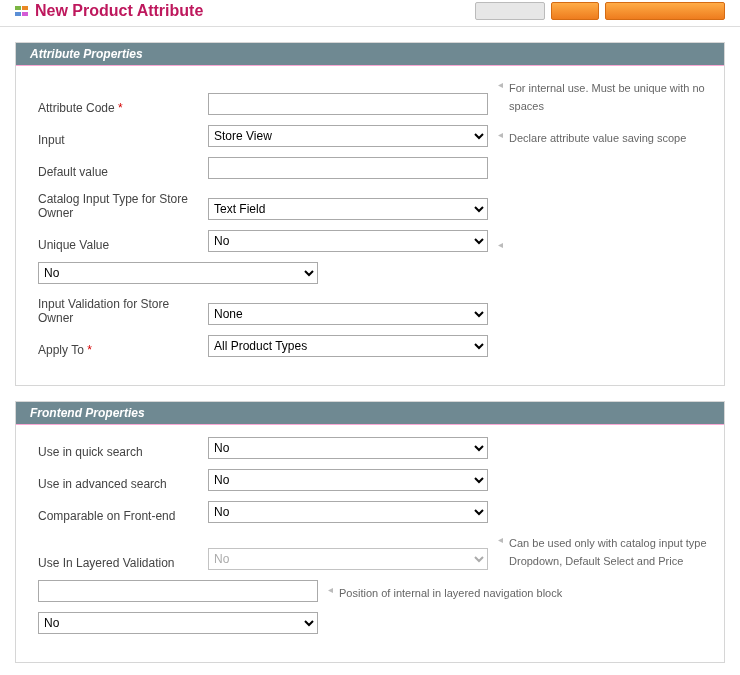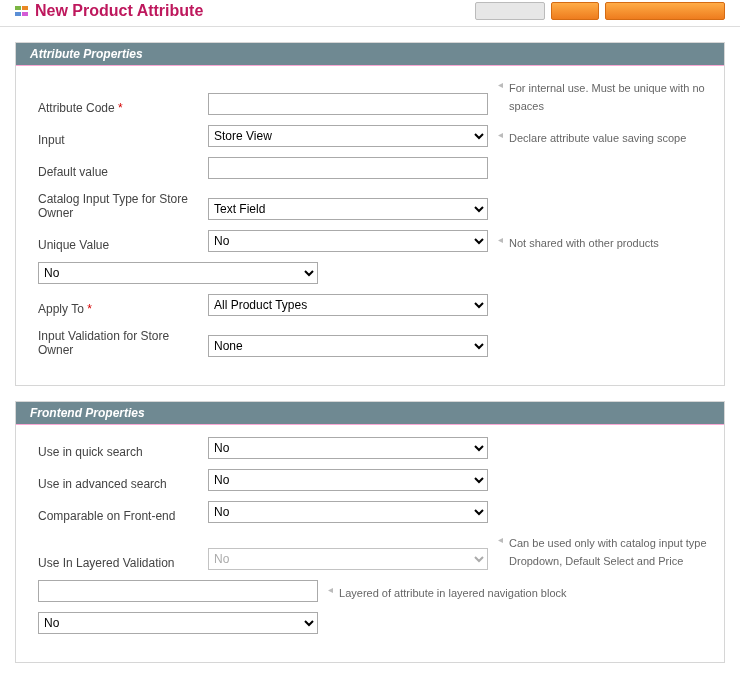--- a/index.html
+++ b/index.html
@@ -178,56 +178,55 @@
 
     <div class="form-row">
       <div class="form-label">Unique Value</div>
       <div class="form-control-col">
         <select class="form-control">
           <option>No</option>
         </select>
       </div>
       <div class="hint-col">
         <span class="hint-arrow">◂</span>
-        <span class="hint-text">Not shared with other products</span>
-      </div>
-    </div>
-
-    <div class="form-row">
-      <div class="form-control-col">
-        <select class="form-control">
-          <option>No</option>
+      </div>
+    </div>
+
+    <div class="form-row">
+      <div class="form-control-col">
+        <select class="form-control">
+          <option>No</option>
+        </select>
+      </div>
+      <div class="hint-col"></div>
+    </div>
+
+    <div class="form-row">
+      <div class="form-label">Input Validation for Store Owner</div>
+      <div class="form-control-col">
+        <select class="form-control">
+          <option>None</option>
         </select>
       </div>
       <div class="hint-col"></div>
     </div>
 
     <div class="form-row">
       <div class="form-label">
         <span>Apply To</span>
         <span class="req">*</span>
       </div>
       <div class="form-control-col">
         <select class="form-control">
           <option>All Product Types</option>
         </select>
       </div>
       <div class="hint-col"></div>
     </div>
 
-    <div class="form-row">
-      <div class="form-label">Input Validation for Store Owner</div>
-      <div class="form-control-col">
-        <select class="form-control">
-          <option>None</option>
-        </select>
-      </div>
-      <div class="hint-col"></div>
-    </div>
-
   </div>
 </div>
 
 <div class="panel">
   <div class="panel-header">Frontend Properties</div>
   <div class="panel-body">
 
     <div class="form-row">
       <div class="form-label">Use in quick search</div>
       <div class="form-control-col">
@@ -270,21 +269,21 @@
         <span class="hint-text">Can be used only with catalog input type Dropdown, Default Select and Price</span>
       </div>
     </div>
 
     <div class="form-row">
       <div class="form-control-col">
         <input type="text" class="form-control" value="" style="">
       </div>
       <div class="hint-col">
         <span class="hint-arrow">◂</span>
-        <span class="hint-text">Layered of attribute in layered navigation block</span>
+        <span class="hint-text">Position of internal in layered navigation block</span>
       </div>
     </div>
 
     <div class="form-row">
       <div class="form-control-col">
         <select class="form-control">
           <option>No</option>
         </select>
       </div>
       <div class="hint-col"></div>

